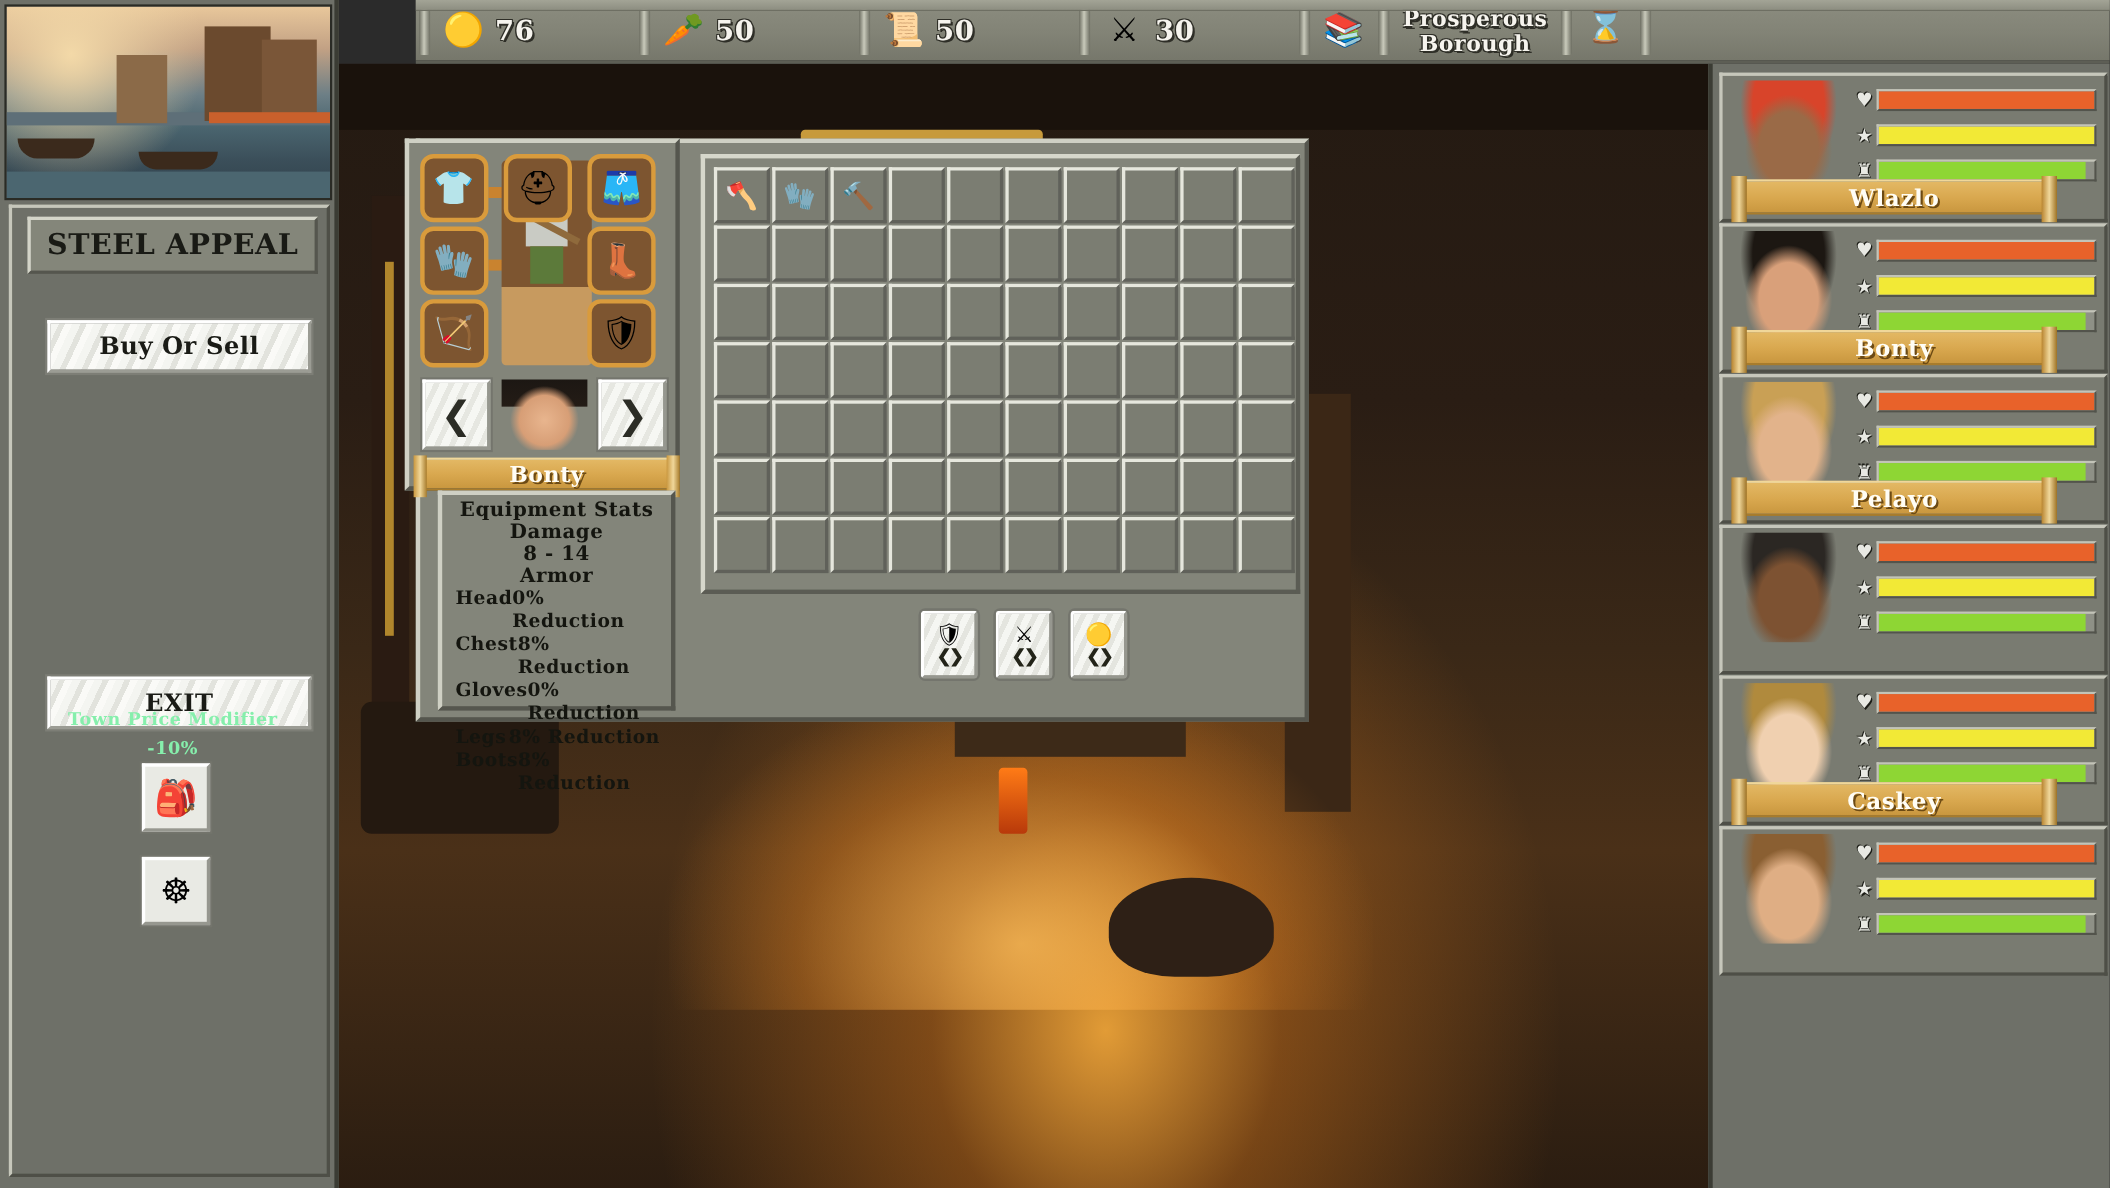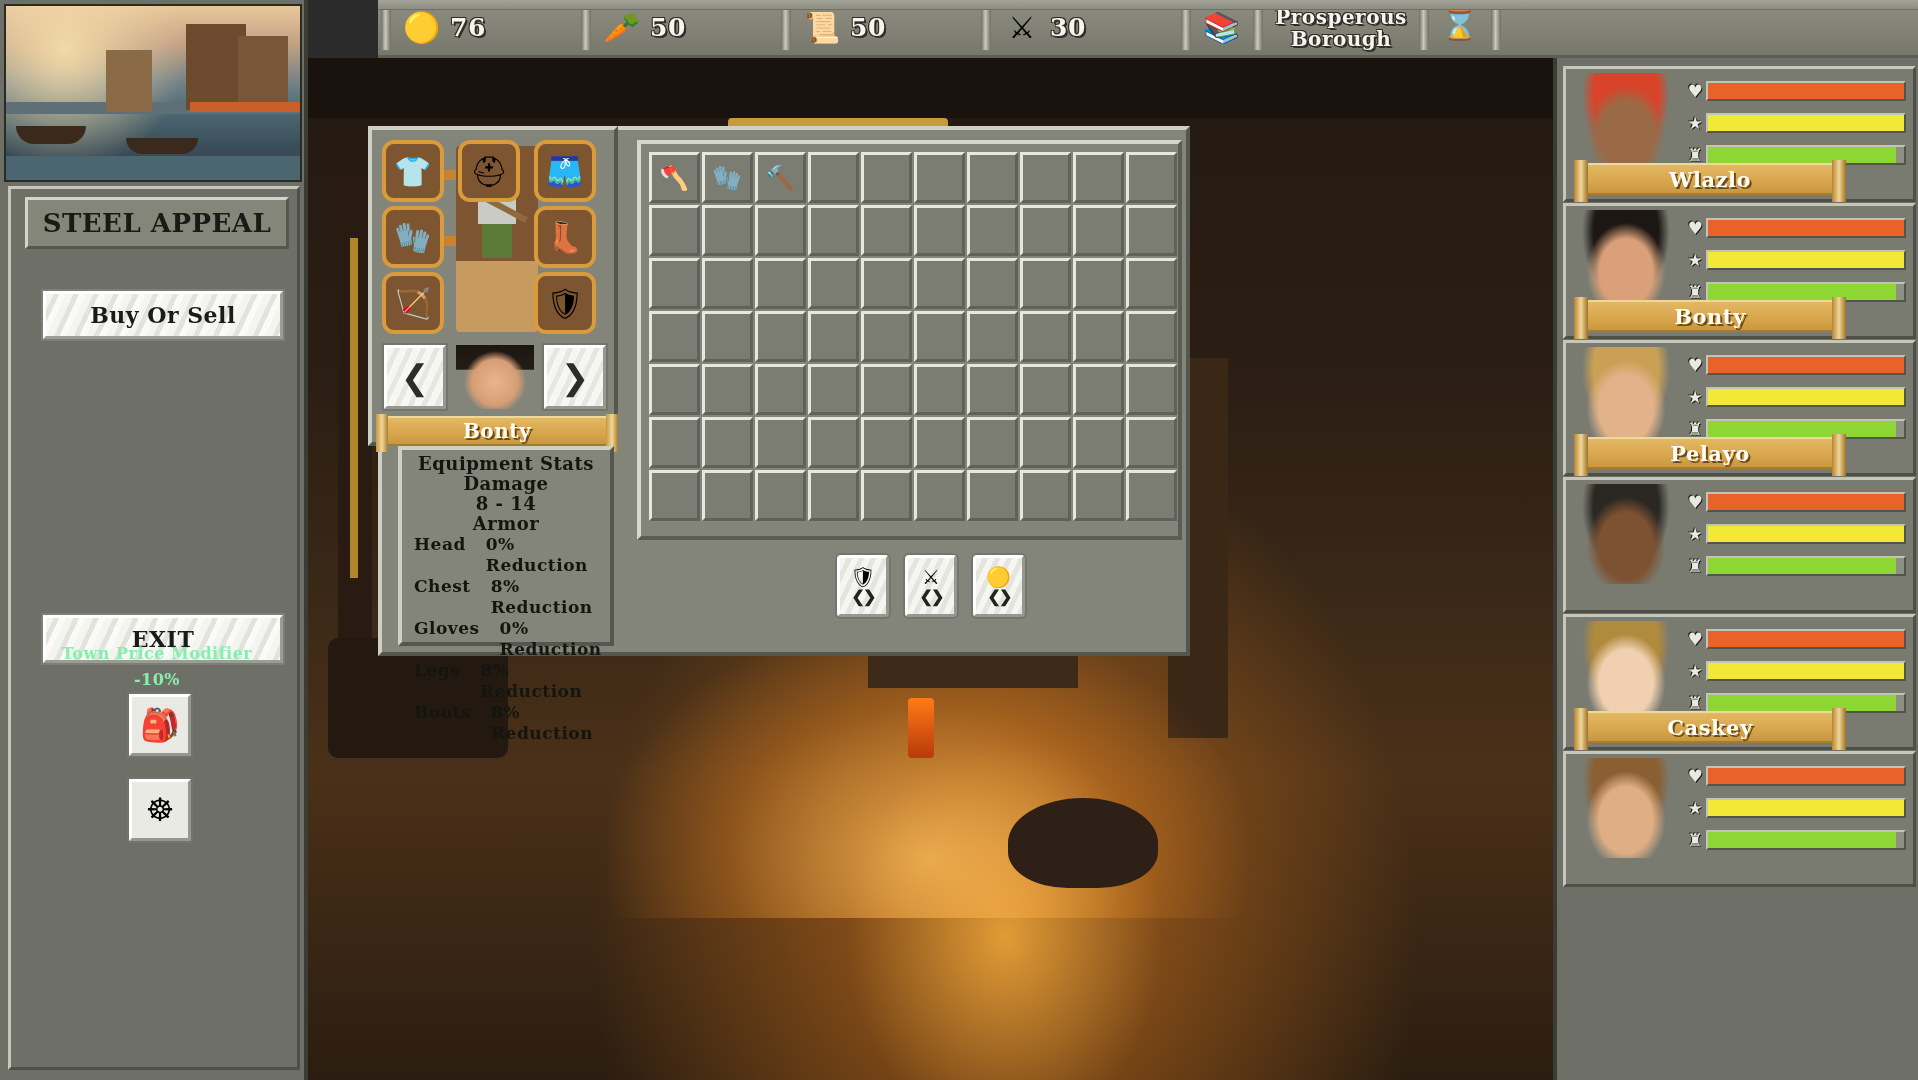--- a/index.html
+++ b/index.html
@@ -211,21 +211,21 @@
 
   
   #stats-panel {
     position:absolute; left:398px; top:446px; width:216px; height:200px;
     background:#83857a;
     border:4px solid #cfd0c4;
     border-right-color:#55564e; border-bottom-color:#55564e;
     padding:4px 8px; color:#14150f;
   }
   .st-center { text-align:center; font-size:18px; line-height:20px; }
-  .st-row { display:flex; justify-content:space-between; font-size:17px; line-height:21px;gap:20px; }
+  .st-row { display:flex; justify-content:space-between; font-size:17px; line-height:21px; }
   .st-row .k { padding-left:4px; }
   .st-row .v { padding-right:2px; }
 
   
   #party {
     position:absolute; left:1553px; top:58px; width:365px; height:1022px;
     background:#6e7068;
     border-left:4px solid #3b3c34;
   }
   .pmember {
@@ -243,21 +243,21 @@
   .bars { position:absolute; left:118px; top:8px; width:222px; }
   .barline { display:flex; align-items:center; height:28px; margin-bottom:4px; }
   .bicon { width:22px; text-align:center; font-size:17px; color:#e8e9e3; text-shadow:1px 1px 0 #1c1d17, -1px -1px 0 #1c1d17; }
   .btrack {
     flex:1; height:20px; background:#8e9086;
     border:2px solid #c3c4b8; border-right-color:#53544c; border-bottom-color:#53544c;
     position:relative; overflow:hidden;
   }
   .bfill { position:absolute; left:0; top:0; height:100%; }
   .pname {
-    position:absolute; left:18px; bottom:4px; width:252px; height:32px;
+    position:absolute; left:18px; bottom:4px; width:276px; height:32px;
     background: linear-gradient(180deg,#e3b864 0%, #d9a84f 52%, #c9973f 100%);
     border-top:2px solid #f0d79a; border-bottom:2px solid #a87c2c;
     display:flex; align-items:center; justify-content:center;
     color:#fffdf5; font-size:21px; text-shadow:2px 2px 0 #6c4a14;
   }
   .pname::before, .pname::after {
     content:""; position:absolute; top:-5px; width:14px; height:42px;
     background: linear-gradient(90deg,#b8842f,#f0d79a 50%,#9d7226);
   }
   .pname::before { left:-10px; } .pname::after { right:-10px; }

